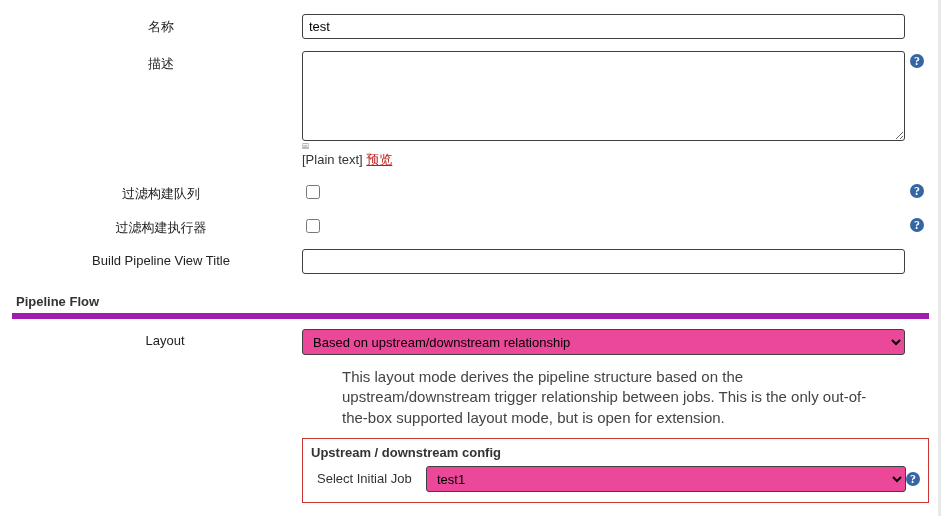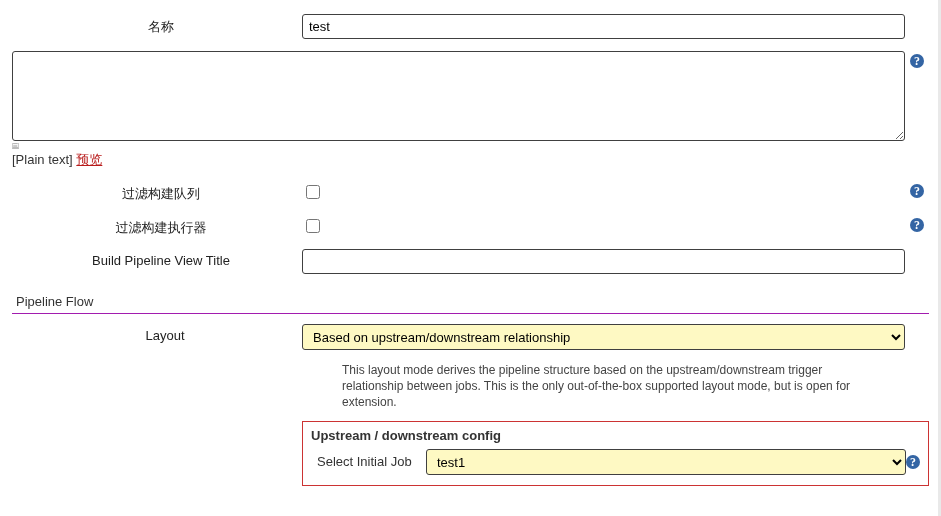--- a/index.html
+++ b/index.html
@@ -70,34 +70,34 @@
     font-size:8px;
     color:#aaa;
   }
   .plain-preview {
     font-size: 13px;
     color:#333;
     margin-top:2px;
   }
   .plain-preview a { color:#b91c1c; text-decoration: underline; }
   .section-header {
-    font-weight: normal;
+    font-weight: bold;
     padding: 8px 0 4px 4px;
-    border-bottom: 1px solid #a21caf;
+    border-bottom: 6px solid #a21caf;
     margin: 6px 0 4px 0;
   }
   select {
-    background: #fef9c3;
+    background: #ec4899;
     height: 26px;
   }
   .layout-help {
     margin-left: 290px;
     padding: 6px 10px 10px 40px;
     color: #444;
-    font-size: 12px;
+    font-size: 15px;
     line-height: 1.35;
     max-width: 580px;
   }
   .config-box {
     margin-left: 290px;
     border: 1px solid #c33;
     padding: 6px 8px 10px 8px;
   }
   .config-box-title {
     font-weight: bold;
@@ -140,20 +140,21 @@
 
 <div class="form-row">
   <div class="label-col">名称</div>
   <div class="control-col">
     <input type="text" value="test" style="">
   </div>
   <div class="help-col"></div>
 </div>
 
 <div class="form-row">
+  <div class="label-col">描述</div>
   <div class="control-col" style="flex-direction:column;">
     <textarea style=""></textarea>
     <div class="desc-grip">≡</div>
     <div class="plain-preview">
       <span>[Plain text] </span><a href="#">预览</a>
     </div>
   </div>
   <div class="help-col">
     <span class="help-icon">?</span>
   </div>

